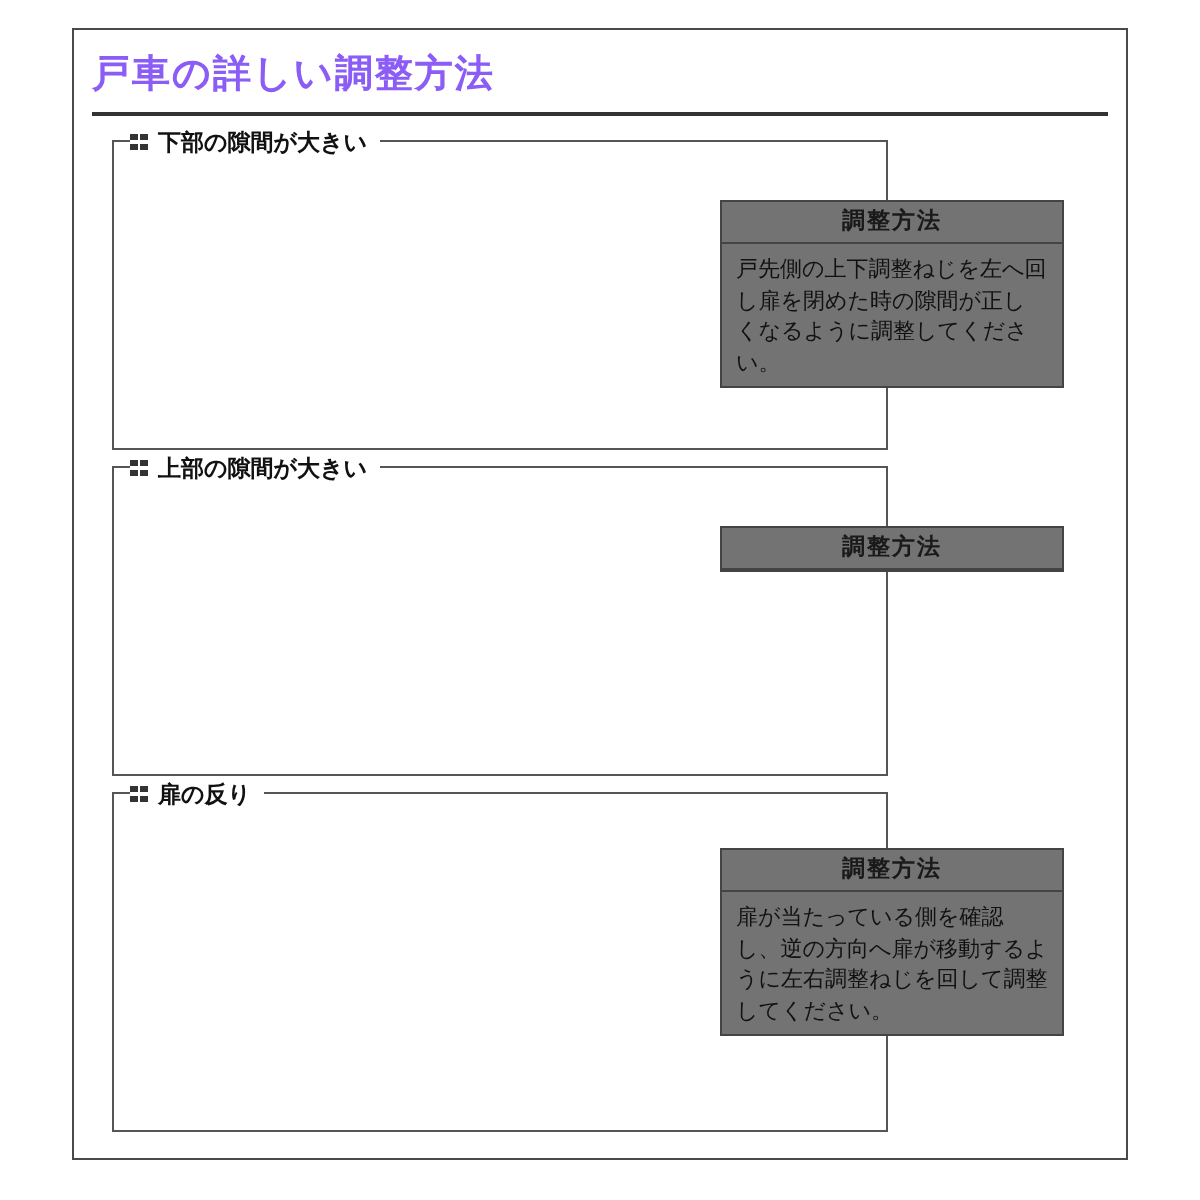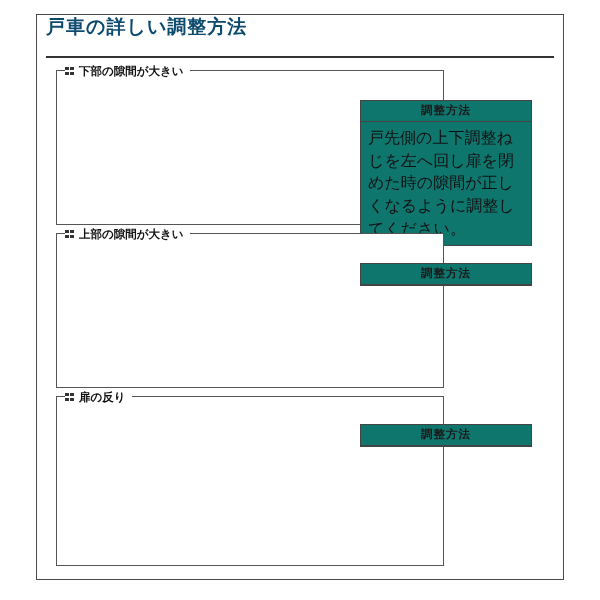--- a/index.html
+++ b/index.html
@@ -31,25 +31,25 @@
     width: 528px;
     height: 566px;
     border: 1px solid #4a4a4a;
     box-sizing: border-box;
   }
 
   
   .page-title {
     position: absolute;
     left: 46px;
-    top: 14px;
+    top: 24px;
     font-size: 19px;
     font-weight: bold;
     letter-spacing: 1px;
-    color: #0c4a6e;
+    color: #8b5cf6;
   }
   .title-rule {
     position: absolute;
     left: 46px;
     top: 56px;
     width: 508px;
     height: 2px;
     background: #333333;
   }
 
@@ -94,33 +94,33 @@
   }
   .sq-marker i:nth-child(1) { left: 0;   top: 0; }
   .sq-marker i:nth-child(2) { left: 5px; top: 0; }
   .sq-marker i:nth-child(3) { left: 0;   top: 5px; }
   .sq-marker i:nth-child(4) { left: 5px; top: 5px; }
 
   
   .callout {
     position: absolute;
     border: 1px solid #444444;
-    background: #0f766e;
+    background: #737373;
     box-sizing: border-box;
   }
   .callout-title {
     border-bottom: 1px solid #444444;
     text-align: center;
     font-size: 11.5px;
     font-weight: bold;
     padding: 2px 0 3px 0;
     letter-spacing: 1px;
   }
   .callout-body {
-    font-size: 16px;
+    font-size: 11px;
     line-height: 1.42;
     padding: 5px 7px 4px 7px;
     color: #111111;
   }
   .callout-note {
     border-top: 1px solid #444444;
     font-size: 9.5px;
     line-height: 1.4;
     padding: 4px 7px 4px 7px;
     color: #111111;
@@ -296,15 +296,16 @@
           <i></i>
           <i></i>
           <i></i>
         </span>
       <span>扉の反り</span>
     </div>
   </div>
 
   <div class="callout" id="callout-2">
     <div class="callout-title">調整方法</div>
+    <div class="callout-body">扉が当たっている側を確認し、逆の方向へ扉が移動するように左右調整ねじを回して調整してください。</div>
   </div>
 
 </div>
 
 </body></html>

